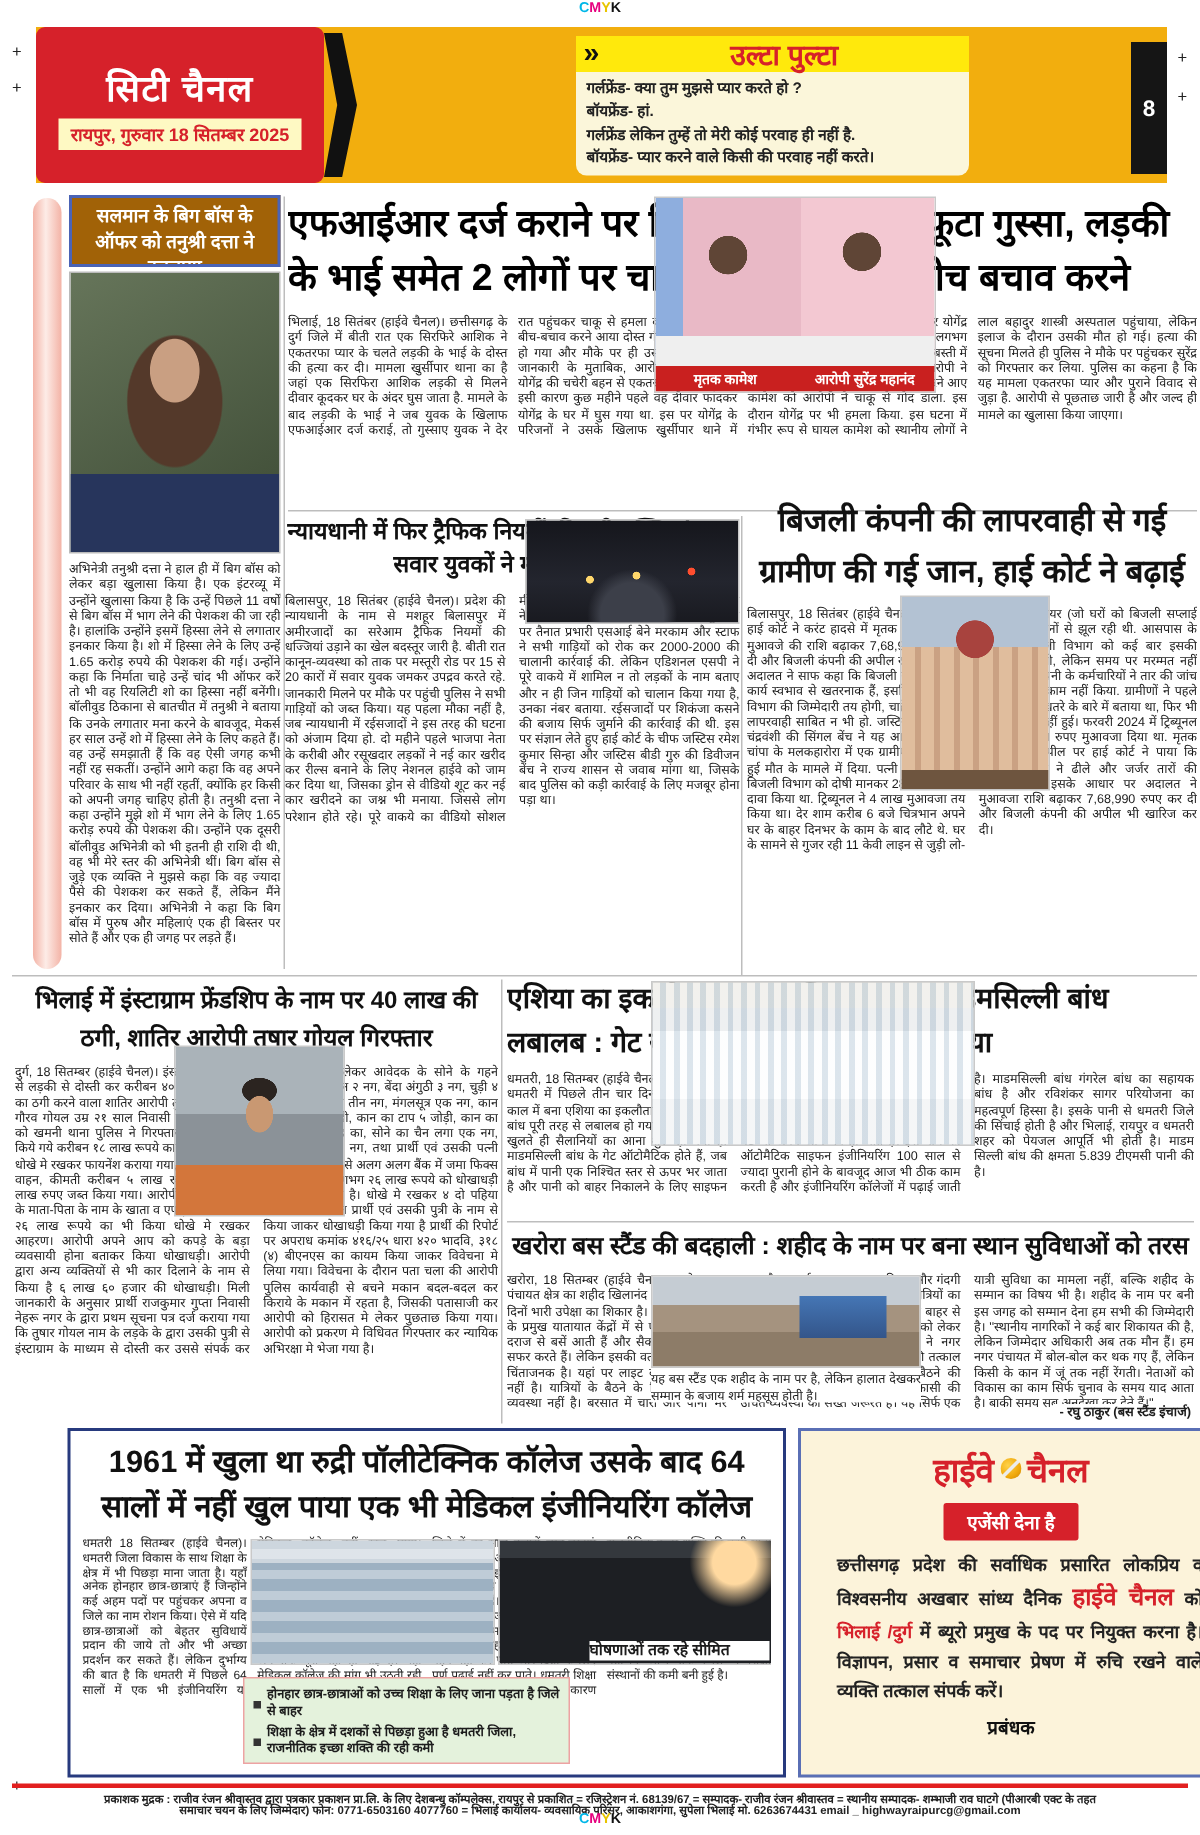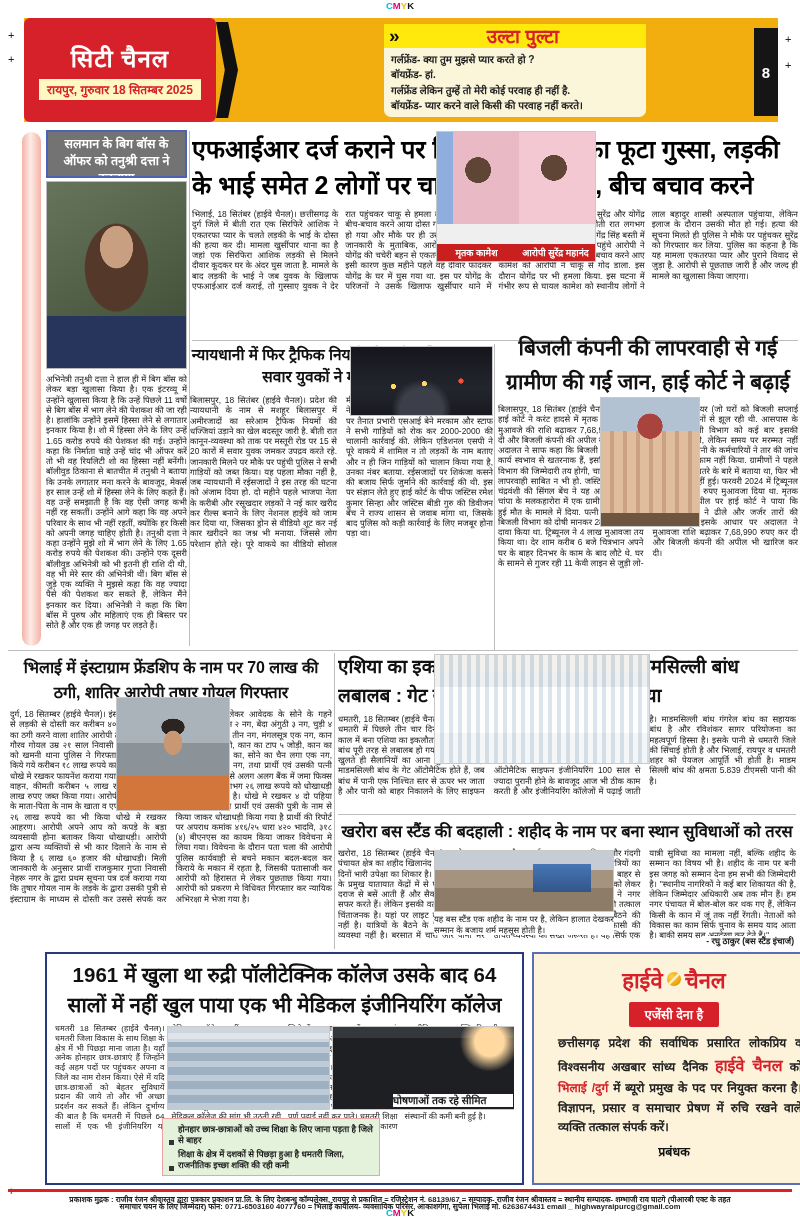--- a/index.html
+++ b/index.html
@@ -35,35 +35,35 @@
   #joke-title { flex:1; text-align:center; color:#d6212a; font-weight:800; font-size:19px; }
   #joke-body { background:#fbf6da; border-radius:0 0 7px 7px; padding:4px 7px; font-size:10.2px;
                font-weight:700; line-height:1.5; color:#222; }
   #pagenum { left:754px; top:28px; width:24px; height:88px; background:#151515; color:#fff;
              display:flex; align-items:center; justify-content:center; font-size:15px; font-weight:700; }
 
   
   #pinkbar { left:22px; top:132px; width:19px; height:514px; border-radius:10px;
              background:linear-gradient(90deg,#f3b3a6,#fdece7 45%,#f3b3a6); }
   #tanu { left:46px; top:130px; width:141px; }
-  #tanu-head { border:2px solid #4a63b5; background:#737373; color:#fff; font-size:12.5px; font-weight:800;
+  #tanu-head { border:2px solid #4a63b5; background:#a16207; color:#fff; font-size:12.5px; font-weight:800;
                text-align:center; padding:4px 2px; line-height:1.35; height:48px; overflow:hidden; }
   #tanu-photo { width:100%; height:188px; margin-top:3px; border:1px solid #bbb; position:relative;
     background:
       radial-gradient(ellipse 28px 36px at 50% 35%, #c99f82 0 58%, transparent 60%),
       radial-gradient(ellipse 52px 72px at 50% 46%, #54392a 0 60%, transparent 62%),
       linear-gradient(0deg, #27355c 0 28%, transparent 28%),
       linear-gradient(150deg,#66755a,#3c4a34); }
   #tanu-body { margin-top:5px; height:272px; }
 
   
   #fir { left:192px; top:131px; width:606px; }
   #fir-head { font-size:25px; font-weight:800; line-height:36px; height:72px; overflow:hidden; color:#000; }
   #fir-body { position:relative; margin-top:6px; height:134px; }
-  #fir-photo { left:244px; top:0; width:160px; height:131px; display:flex; flex-direction:column; }
+  #fir-photo { left:244px; top:0; width:188px; height:131px; display:flex; flex-direction:column; }
   #fir-img { flex:1;
     background:
       radial-gradient(circle 13px at 26% 34%, #5f4536 0 98%, transparent),
       radial-gradient(circle 13px at 74% 32%, #5f4536 0 98%, transparent),
       linear-gradient(0deg,#efefef 0 18%, transparent 18%),
       linear-gradient(90deg,#8eaede 0 10%, #e9b9c6 10% 52%, #f3c8d2 52% 100%); }
   #fir-captions { display:flex; height:17px; }
   #fir-captions .cap { flex:1; background:#c9201f; color:#fff; font-size:9.3px; font-weight:700;
                        display:flex; align-items:center; justify-content:center; white-space:nowrap; overflow:hidden; }
 
@@ -129,21 +129,21 @@
   #college-photo1 { left:112px; top:2px; width:163px; height:84px;
     background:
       repeating-linear-gradient(0deg, rgba(255,255,255,.35) 0 6px, transparent 6px 14px),
       linear-gradient(180deg,#cdd6de 0 18%, #9db1c2 18%); }
   #college-photo2 { left:277px; top:2px; width:184px; height:84px;
     background:
       radial-gradient(circle 48px at 86% 18%, #ffd9a0 0 30%, transparent 62%),
       linear-gradient(#34383d 0 14%, #1d1f23 14%); }
   #college-green { position:absolute; left:107px; top:94px; width:218px; height:58px; background:#e4f2dc;
                    border:1.5px solid #eda3a3; padding:5px 6px; display:flex; flex-direction:column; gap:4px; }
-  .bullet-line { display:flex; align-items:flex-end; font-size:8.6px; font-weight:700; line-height:1.25; text-align:left; }
+  .bullet-line { display:flex; align-items:center; font-size:8.6px; font-weight:700; line-height:1.25; text-align:left; }
   .sq { flex:none; display:inline-block; width:5px; height:5px; background:#333; margin:3px 4px 0 0; }
   #college-subhead { position:absolute; left:338px; top:70px; width:120px; font-size:10.5px; font-weight:800; background:#fff; }
 
   
   #ad-box { left:532px; top:952px; width:284px; height:233px; border:2px solid #5a6fb5; background:#fcf3da;
             padding:10px 12px 6px; text-align:center; }
   .ad-brand { color:#d6212a; font-size:22px; font-weight:800; display:flex; align-items:center; justify-content:center; gap:4px; }
   .ad-logo { display:inline-block; width:14px; height:14px; border-radius:50%;
     background:
       linear-gradient(135deg, transparent 42%, #ececec 46% 54%, transparent 58%),
@@ -238,21 +238,21 @@
 
   <div class="abs" id="elec">
     <div id="elec-head">बिजली कंपनी की लापरवाही से गई ग्रामीण की गई जान, हाई कोर्ट ने बढ़ाई मुआवजा राशि</div>
     <div id="elec-body" class="body-text cols2">
       <span>बिलासपुर, 18 सितंबर (हाईवे चैनल)। छत्तीसगढ़ हाई कोर्ट ने करंट हादसे में मृतक के परिवार को मुआवजे की राशि बढ़ाकर 7,68,990 रुपए कर दी और बिजली कंपनी की अपील खारिज कर दी. अदालत ने साफ कहा कि बिजली सप्लाई से जुड़े कार्य स्वभाव से खतरनाक हैं, इसलिए दुर्घटना में विभाग की जिम्मेदारी तय होगी, चाहे सीधे तौर पर लापरवाही साबित न भी हो. जस्टिस नरेश कुमार चंद्रवंशी की सिंगल बेंच ने यह आदेश जांजगीर-चांपा के मलकहारोरा में एक ग्रामीण की करंट से हुई मौत के मामले में दिया. पत्नी और बेटियों ने बिजली विभाग को दोषी मानकर 28.90 लाख का दावा किया था. ट्रिब्यूनल ने 4 लाख मुआवजा तय किया था। देर शाम करीब 6 बजे चित्रभान अपने घर के बाहर दिनभर के काम के बाद लौटे थे. घर के सामने से गुजर रही 11 केवी लाइन से जुड़ी लो-टेंशन सर्विस वायर (जो घरों को बिजली सप्लाई देती है) कई दिनों से झूल रही थी. आसपास के लोगों ने बिजली विभाग को कई बार इसकी जानकारी दी थी, लेकिन समय पर मरम्मत नहीं हुई. बिजली कंपनी के कर्मचारियों ने तार की जांच या बदलने का काम नहीं किया. ग्रामीणों ने पहले ही विभाग को खतरे के बारे में बताया था, फिर भी कोई कार्रवाई नहीं हुई। फरवरी 2024 में ट्रिब्यूनल कोर्ट ने 4 लाख रुपए मुआवजा दिया था. मृतक परिवार की अपील पर हाई कोर्ट ने पाया कि बिजली विभाग ने ढीले और जर्जर तारों की अनदेखी की. इसके आधार पर अदालत ने मुआवजा राशि बढ़ाकर 7,68,990 रुपए कर दी और बिजली कंपनी की अपील भी खारिज कर दी।</span>
     </div>
     <div class="photo" id="court-photo"></div>
   </div>
 
   <div class="abs" id="insta">
-    <div id="insta-head">भिलाई में इंस्टाग्राम फ्रेंडशिप के नाम पर 70 लाख की ठगी, शातिर आरोपी तुषार गोयल गिरफ्तार</div>
+    <div id="insta-head">भिलाई में इंस्टाग्राम फ्रेंडशिप के नाम पर 40 लाख की ठगी, शातिर आरोपी तुषार गोयल गिरफ्तार</div>
     <div id="insta-body" class="body-text cols2">
       <span>दुर्ग, 18 सितम्बर (हाईवे चैनल)। इंस्टाग्राम के माध्यम से लड़की से दोस्ती कर करीबन ४० लाख से अधिक का ठगी करने वाला शातिर आरोपी तुषार गोयल पिता गौरव गोयल उम्र २१ साल निवासी शिक्षक नगर दुर्ग को खमनी थाना पुलिस ने गिरफ्तार किया है। ठगी किये गये करीबन १८ लाख रूपये का सोने का जेवरात धोखे मे रखकर फायनेंश कराया गया, ४ नग दो पहिया वाहन, कीमती करीबन ५ लाख रूपये जुमला २३ लाख रुपए जब्त किया गया। आरोपी ने महिला दोस्त के माता-पिता के नाम के खाता व एफड़ी राशि करीबन २६ लाख रूपये का भी किया धोखे मे रखकर आहरण। आरोपी अपने आप को कपड़े के बड़ा व्यवसायी होना बताकर किया धोखाधड़ी। आरोपी द्वारा अन्य व्यक्तियों से भी कार दिलाने के नाम से किया है ६ लाख ६० हजार की धोखाधड़ी। मिली जानकारी के अनुसार प्रार्थी राजकुमार गुप्ता निवासी नेहरू नगर के द्वारा प्रथम सूचना पत्र दर्ज कराया गया कि तुषार गोयल नाम के लड़के के द्वारा उसकी पुत्री से इंस्टाग्राम के माध्यम से दोस्ती कर उससे संपर्क कर उसे विश्वास मे लेकर आवेदक के सोने के गहने नेकलेस २ नग, चैन २ नग, बेंदा अंगुठी ३ नग, चुड़ी ४ नग, लेडिस अंगुठी तीन नग, मंगलसूत्र एक नग, कान का झुमका १ जोड़ी, कान का टाप ५ जोड़ी, कान का एड़ी पैड़ल डायमंड का, सोने का चैन लगा एक नग, नाक का नथनी १ नग, तथा प्रार्थी एवं उसकी पत्नी मंजु गुप्ता के नाम से अलग अलग बैंक में जमा फिक्स डिपॉजिट रकम लगभग २६ लाख रूपये को धोखाधड़ी कर निकाल लिया है। धोखे मे रखकर ४ दो पहिया वाहन एवं मोबाइल प्रार्थी एवं उसकी पुत्री के नाम से किया जाकर धोखाधड़ी किया गया है प्रार्थी की रिपोर्ट पर अपराध कमांक ४१६/२५ धारा ४२० भादवि, ३१८ (४) बीएनएस का कायम किया जाकर विवेचना मे लिया गया। विवेचना के दौरान पता चला की आरोपी पुलिस कार्यवाही से बचने मकान बदल-बदल कर किराये के मकान में रहता है, जिसकी पतासाजी कर आरोपी को हिरासत मे लेकर पुछताछ किया गया। आरोपी को प्रकरण मे विधिवत गिरफ्तार कर न्यायिक अभिरक्षा मे भेजा गया है।</span>
     </div>
     <div class="photo" id="insta-photo"></div>
   </div>
 
   <div class="abs" id="dam">
     <div id="dam-head">एशिया का इकलौता सायफन सिस्टम वाला माडमसिल्ली बांध लबालब : गेट खुलते ही बढ़ी सैलानियों की संख्या</div>
     <div id="dam-body" class="body-text cols3">
       <span>धमतरी, 18 सितम्बर (हाईवे चैनल)। छत्तीसगढ़ के धमतरी में पिछले तीन चार दिनों ब्रिटिश शासन काल में बना एशिया का इकलौता सायफन सिस्टम बांध पूरी तरह से लबालब हो गया है. बांध का गेट खुलते ही सैलानियों का आना शुरू हो गया है. माडमसिल्ली बांध के गेट ऑटोमैटिक होते हैं, जब बांध में पानी एक निश्चित स्तर से ऊपर भर जाता है और पानी को बाहर निकालने के लिए साइफन सिस्टम के 4 बेबी साइफन गेट स्वचालित रूप से खुल जाते हैं। अगर जलस्तर ज्यादा रूप से बढ़ता है, तो 32 अन्य गेट भी स्वतः खुल जाते हैं और जैसे ही जलस्तर खतरे के स्तर से नीचे आता है, ये गेट भी अपने आप बंद हो जाते हैं। इस बांध की ऑटोमैटिक साइफन इंजीनियरिंग 100 साल से ज्यादा पुरानी होने के बावजूद आज भी ठीक काम करती है और इंजीनियरिंग कॉलेजों में पढ़ाई जाती है। माडमसिल्ली बांध गंगरेल बांध का सहायक बांध है और रविशंकर सागर परियोजना का महत्वपूर्ण हिस्सा है। इसके पानी से धमतरी जिले की सिंचाई होती है और भिलाई, रायपुर व धमतरी शहर को पेयजल आपूर्ति भी होती है। माडम सिल्ली बांध की क्षमता 5.839 टीएमसी पानी की है।</span>

